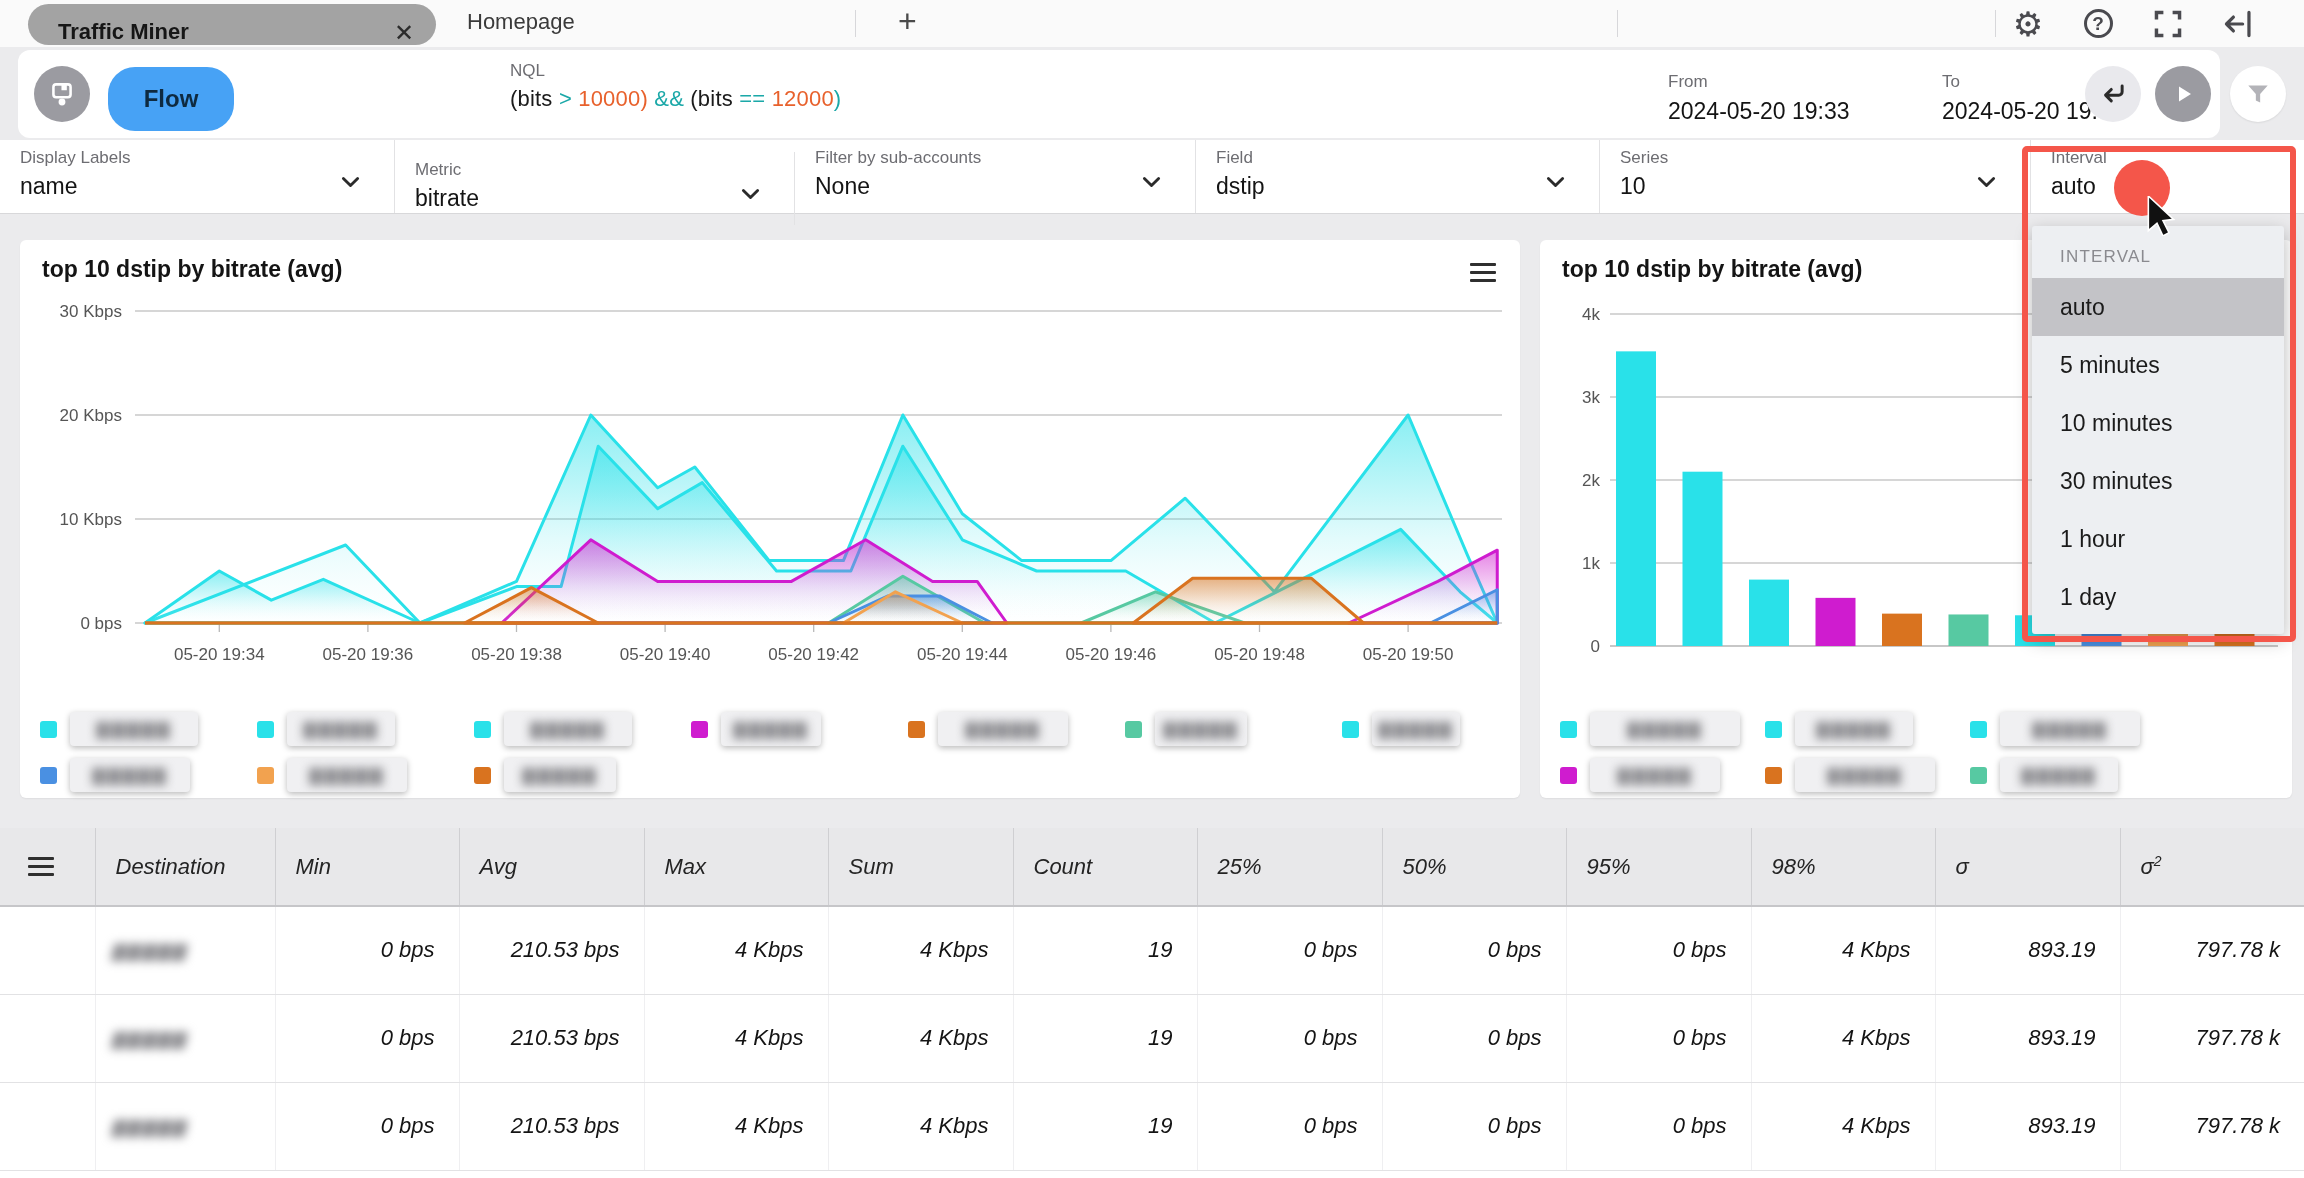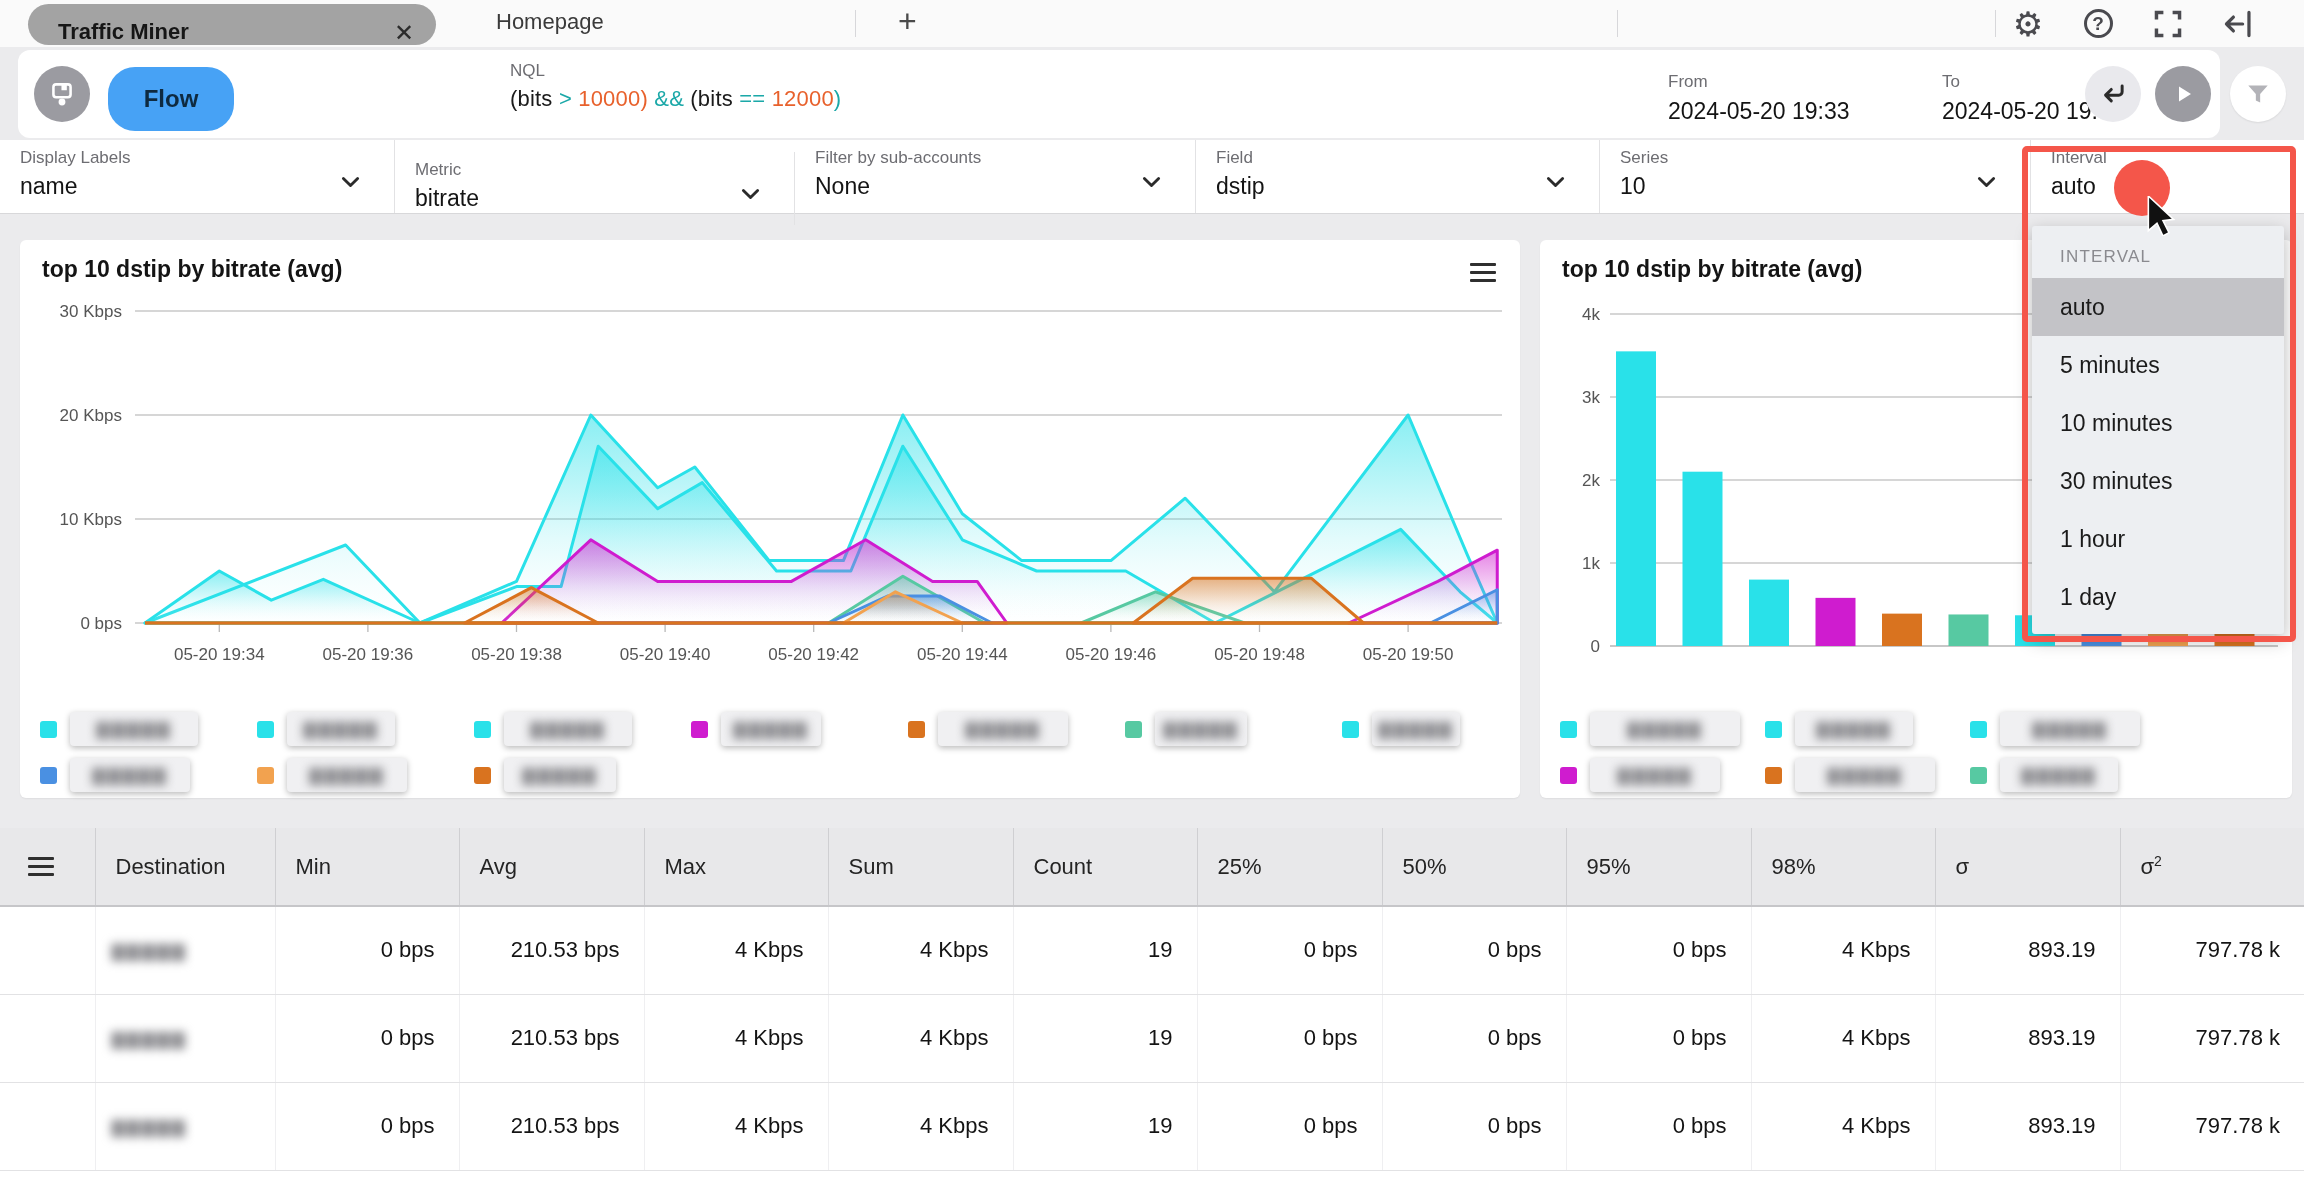--- a/index.html
+++ b/index.html
@@ -11,21 +11,21 @@
     color: #1b1b1b;
     -webkit-font-smoothing: antialiased;
   }
 
   
   .tabbar { position:absolute; left:0; top:0; width:2304px; height:47px; background:#fafafa; }
   .tab-active { position:absolute; left:28px; top:4px; width:408px; height:41px; background:#a3a3a3;
     border-radius:21px; display:flex; align-items:flex-end; padding:0 22px 0 30px; }
   .tab-active .tlabel { font-size:22px; font-weight:600; color:#161616; flex:1; }
   .tab-close { font-size:24px; color:#2c2c2c; cursor:pointer; line-height:1; }
-  .tab-plain { position:absolute; left:496px; top:9px; font-size:22px; color:#3a3a3a; }
+  .tab-plain { position:absolute; left:467px; top:9px; font-size:22px; color:#3a3a3a; }
   .tab-plus { position:absolute; left:898px; top:3px; font-size:32px; color:#4a4a4a; font-weight:300;}
   .vsep { position:absolute; top:10px; width:1px; height:27px; background:#d7d7da; }
   .top-icons { position:absolute; left:2008px; top:0; height:47px; display:flex; align-items:center; gap:30px; }
   .ticon { width:40px; height:40px; display:flex; align-items:center; justify-content:center; color:#4a4a4f; }
   .gear-glyph { font-size:34px; line-height:1; color:#4a4a4f; }
   .help-circ { width:29px; height:29px; border:3px solid #4a4a4f; border-radius:50%;
     display:flex; align-items:center; justify-content:center; font-size:19px; font-weight:700; color:#4a4a4f; }
 
   
   .querycard { position:absolute; left:18px; top:50px; width:2202px; height:88px; background:#ffffff; border-radius:12px; }
@@ -66,21 +66,21 @@
   
   .legend { position:absolute; left:20px; }
   .legend-item { position:absolute; display:flex; align-items:center; height:34px; }
   .swatch { width:17px; height:17px; border-radius:3px; margin-right:13px; flex:none; }
   .blur-pill { height:34px; background:#f0f0f2; border-radius:4px; box-shadow:0 2px 6px rgba(0,0,0,.28);
     overflow:hidden; display:flex; align-items:center; justify-content:center; }
   .blur-blob { color:#8f8f93; font-size:17px; letter-spacing:2px; filter:blur(5px); white-space:nowrap; }
 
   
   .tablewrap { position:absolute; left:0; top:828px; width:2304px; height:350px; overflow:hidden; background:#ffffff; }
-  table { width:2304px; border-collapse:collapse; table-layout:fixed; }
+  table { width:2304px; border-collapse:collapse; table-layout:fixed;font-style:italic; }
   thead th { height:78px; background:#e8e8ea; border-right:1px solid #cfcfd2; border-bottom:2px solid #c6c6c9;
     font-weight:400; font-size:22px; color:#242424; text-align:left; padding-left:20px; }
   thead th:last-child { border-right:none; }
   tbody td { height:88px; border-bottom:1px solid #e2e2e4; border-right:1px solid #efeff1;
     font-size:22px; color:#141414; text-align:right; padding-right:24px; background:#fff; }
   tbody td:last-child { border-right:none; }
   td.dest { text-align:left; padding-left:16px; }
   th.iconcol { padding-left:28px; }
   sup { font-size:14px; }
 

